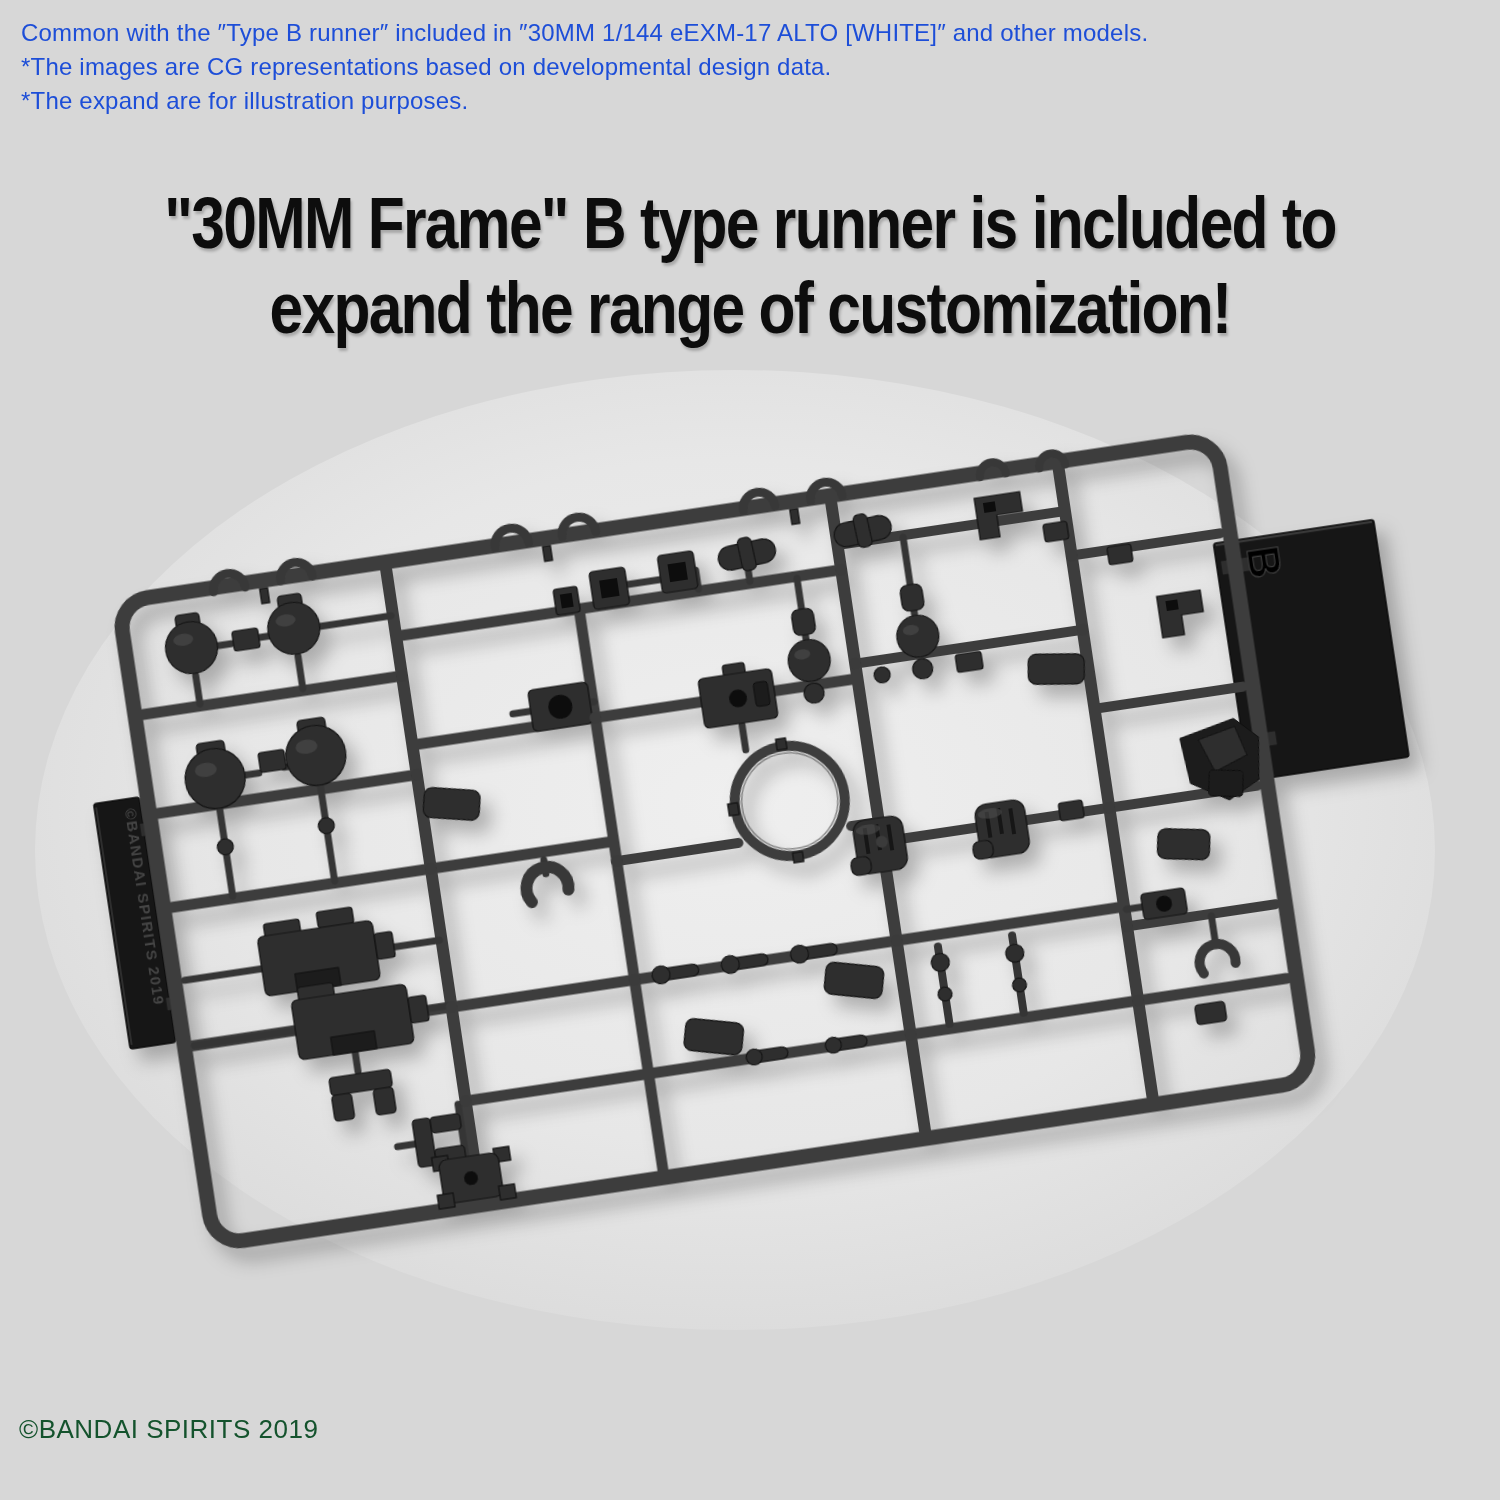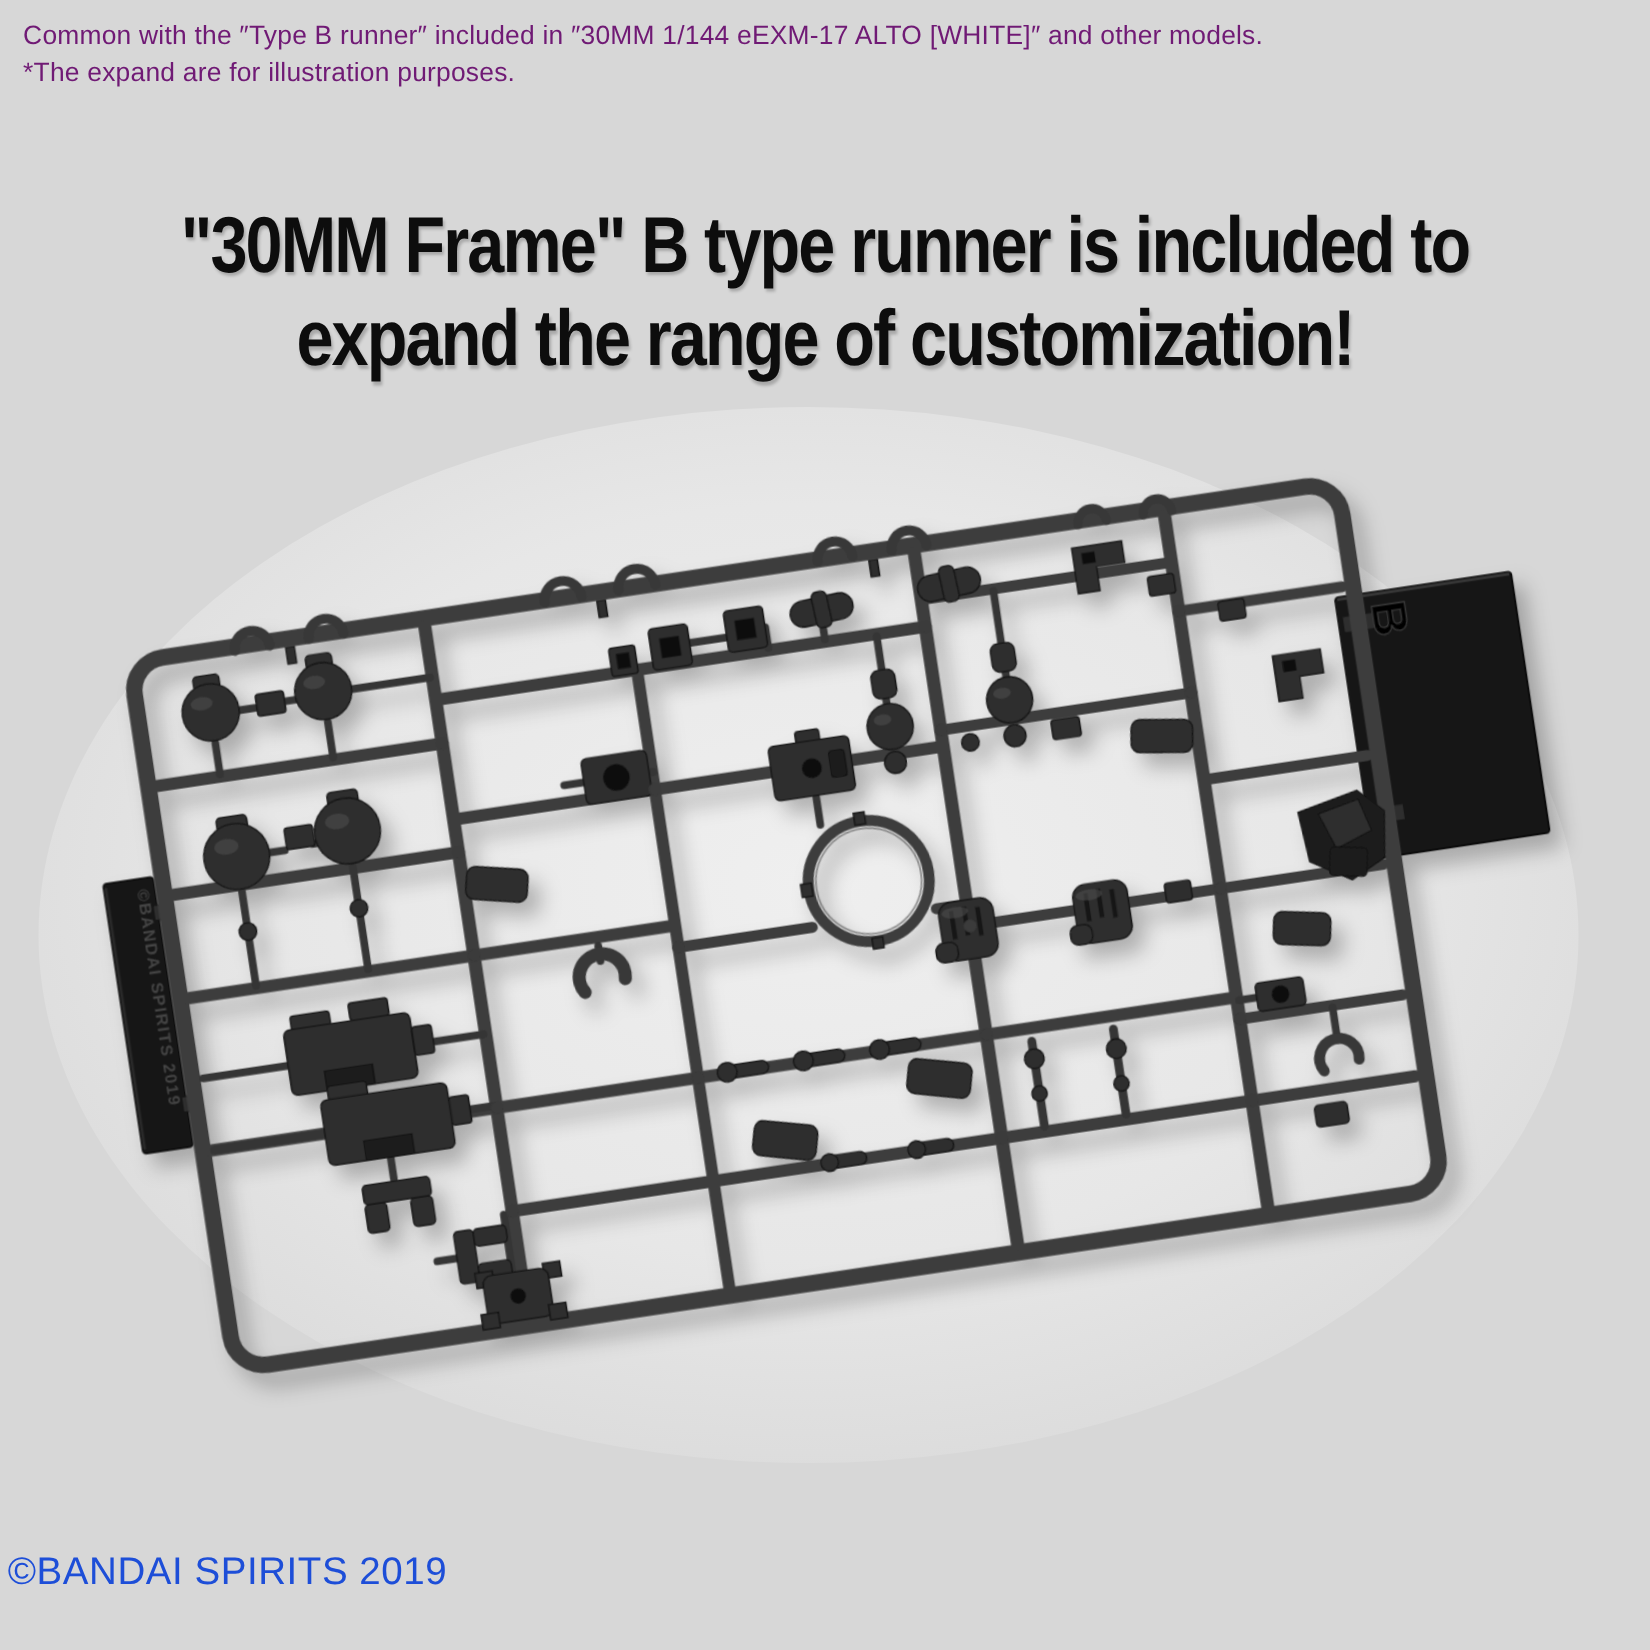--- a/index.html
+++ b/index.html
@@ -3,53 +3,54 @@
 <meta charset="utf-8">
 <style>
   html,body{margin:0;padding:0;}
   body{
     width:1500px;height:1500px;position:relative;overflow:hidden;
     background:var(--bg,#d7d7d7);
     font-family:"Liberation Sans", sans-serif;
   }
   .notes{
     position:absolute;left:21px;top:16px;
-    font-size:24px;line-height:34px;color:#701a75;letter-spacing:.2px;
+    font-size:24px;line-height:34px;color:#1d4ed8;letter-spacing:.2px;
     white-space:nowrap;
   }
   .headline{
     position:absolute;left:0;top:181px;width:1500px;text-align:center;
     font-weight:bold;color:var(--ink,#0d0d0d);
   }
   .headline .hl-line{
     display:block;font-size:72px;line-height:85px;letter-spacing:-2px;
     transform:scaleX(.84);transform-origin:50% 50%;white-space:nowrap;
     text-shadow:2px 3px 3px rgba(0,0,0,.22);
   }
   .footer{
-    position:absolute;left:7px;top:1412px;
-    font-size:35px;line-height:34px;color:#1d4ed8;letter-spacing:.5px;
+    position:absolute;left:19px;top:1412px;
+    font-size:26px;line-height:34px;color:#14532d;letter-spacing:.5px;
   }
   svg.photo{position:absolute;left:0;top:0;}
   .rail{stroke:var(--plastic-rail,#3d3d3d);fill:none;stroke-linecap:round;stroke-linejoin:round;}
   .frame{stroke:var(--plastic-rail,#3d3d3d);fill:none;}
   .stub{stroke:#353535;fill:none;stroke-linecap:round;}
   .part{fill:var(--plastic-dark,#2e2e2e);stroke:#151515;stroke-width:1.2;}
   .partd{fill:#1e1e1e;stroke:#101010;stroke-width:1;}
   .hole{fill:#101010;stroke:none;}
   .hl{fill:#525252;opacity:.55;stroke:none;}
   .tab{fill:var(--tab-dark,#171717);stroke:#0b0b0b;stroke-width:1.5;}
   .arc{stroke:#383838;fill:none;stroke-linecap:round;}
   text.molded{font-family:"Liberation Sans", sans-serif;}
 </style>
 </head>
 <body>
 
 <div class="notes">
   <div>Common with the ″Type B runner″ included in ″30MM 1/144 eEXM-17 ALTO [WHITE]″ and other models.</div>
+  <div>*The images are CG representations based on developmental design data.</div>
   <div>*The expand are for illustration purposes.</div>
 </div>
 
 <div class="headline">
   <span class="hl-line">"30MM Frame" B type runner is included to</span>
   <span class="hl-line">expand the range of customization!</span>
 </div>
 
 <svg class="photo" width="1500" height="1500" viewBox="0 0 1500 1500">
   <defs>

